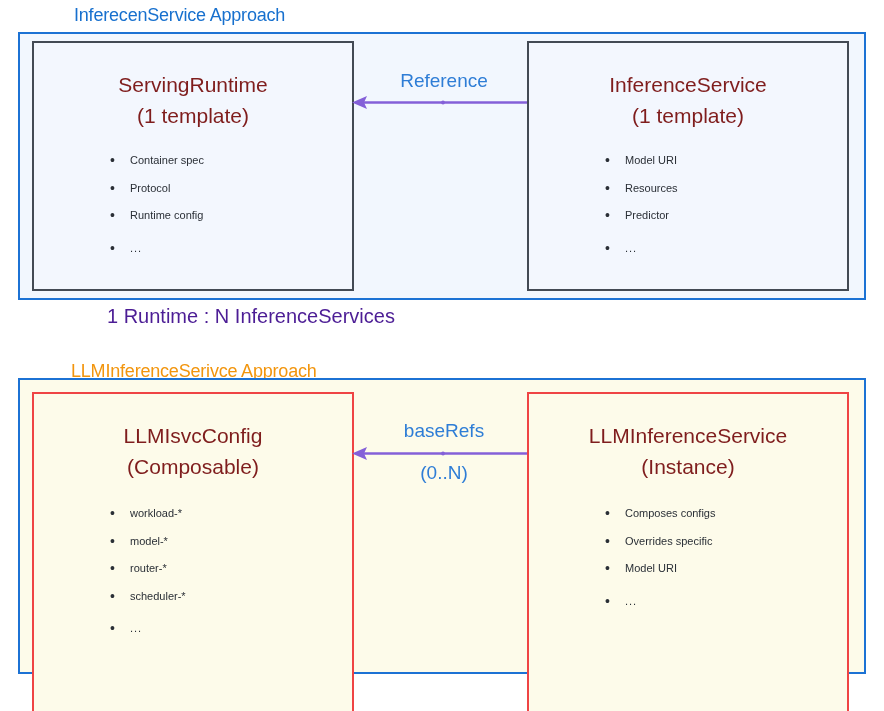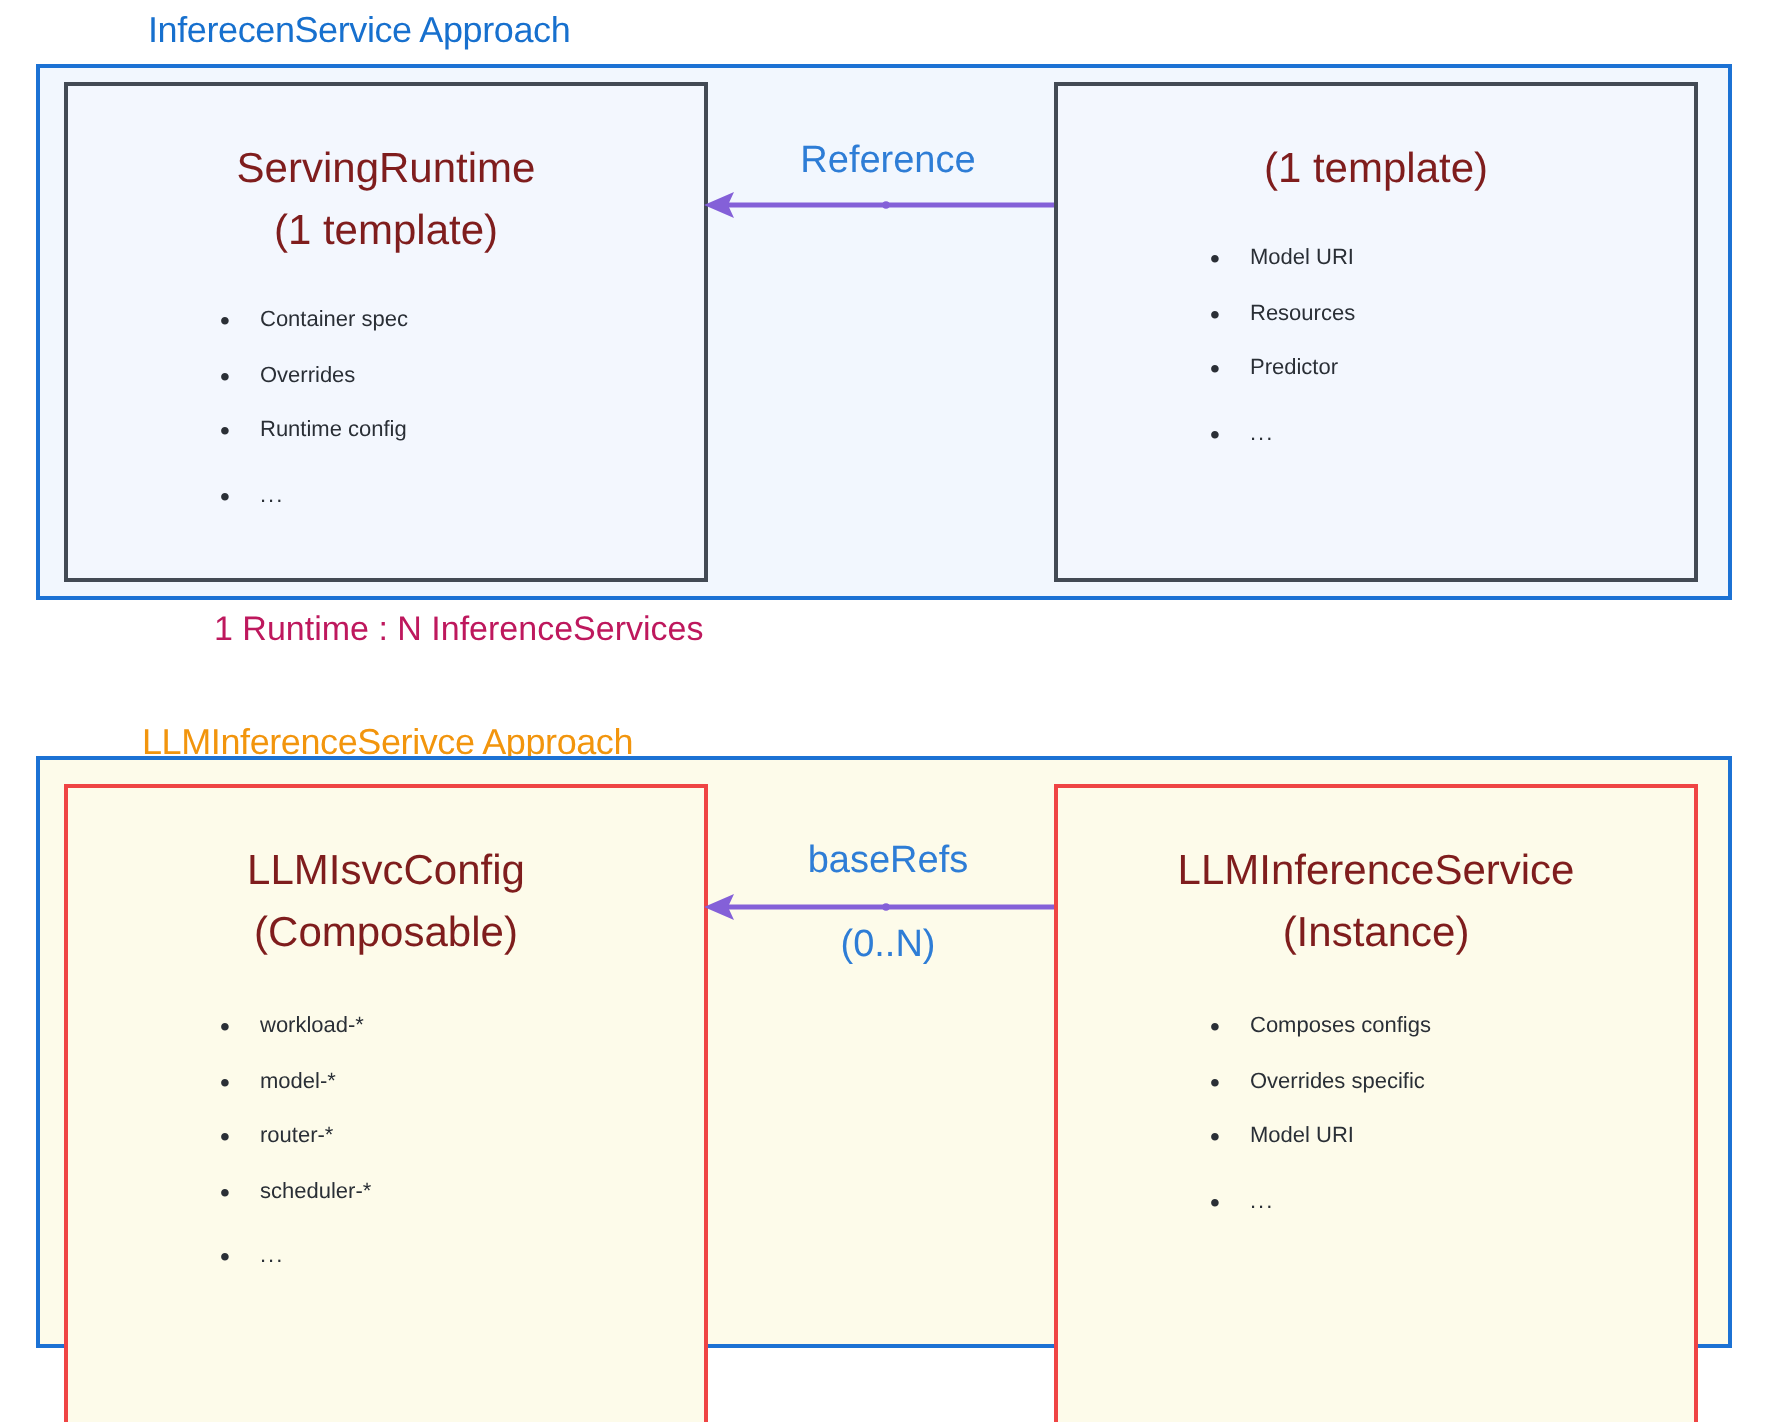--- a/index.html
+++ b/index.html
@@ -125,22 +125,22 @@
     font-size: 19px;
     white-space: nowrap;
   }
   .label-reference { left: 385px; top: 70px;  width: 118px; }
   .label-baserefs  { left: 385px; top: 420px; width: 118px; }
   .label-cardinality { left: 385px; top: 462px; width: 118px; color: #2E7DD6; font-size: 19px; }
 
   
   .caption-red {
     position: absolute;
-    color: #be185d;
-    font-size: 17px;
+    color: #4c1d95;
+    font-size: 20px;
     white-space: nowrap;
   }
   .caption-top    { left: 107px; top: 305px; }
   .caption-bottom { left: 107px; top: 679px; }
 </style>
 </head>
 <body>
 
 <div class="diagram-root">
 
@@ -148,37 +148,38 @@
 
   <div class="outer-box outer-top"></div>
 
   <div class="entity-box entity-top entity-left">
     <div class="entity-header">
       <span>ServingRuntime</span>
       <span class="line2">(1 template)</span>
     </div>
     <ul class="entity-list">
       <li>Container spec</li>
-      <li>Overrides</li>
+      <li>Protocol</li>
       <li>Runtime config</li>
       <li class="ellipsis-item">...</li>
     </ul>
   </div>
 
   <div class="arrow-label label-reference">Reference</div>
   <div class="arrow-wrap arrow-top">
     <svg width="182" height="34" viewBox="0 0 182 34" xmlns="http://www.w3.org/2000/svg">
       <line x1="182" y1="16.5" x2="14" y2="16.5" stroke="#8460D8" stroke-width="2.4"></line>
       <circle cx="93" cy="16.5" r="1.9" fill="#8460D8"></circle>
       <path d="M2 16.5 L17 10 L14 16.5 L17 23 Z" fill="#8460D8"></path>
     </svg>
   </div>
 
   <div class="entity-box entity-top entity-right">
     <div class="entity-header">
+      <span>InferenceService</span>
       <span class="line2">(1 template)</span>
     </div>
     <ul class="entity-list">
       <li>Model URI</li>
       <li>Resources</li>
       <li>Predictor</li>
       <li class="ellipsis-item">...</li>
     </ul>
   </div>
 

